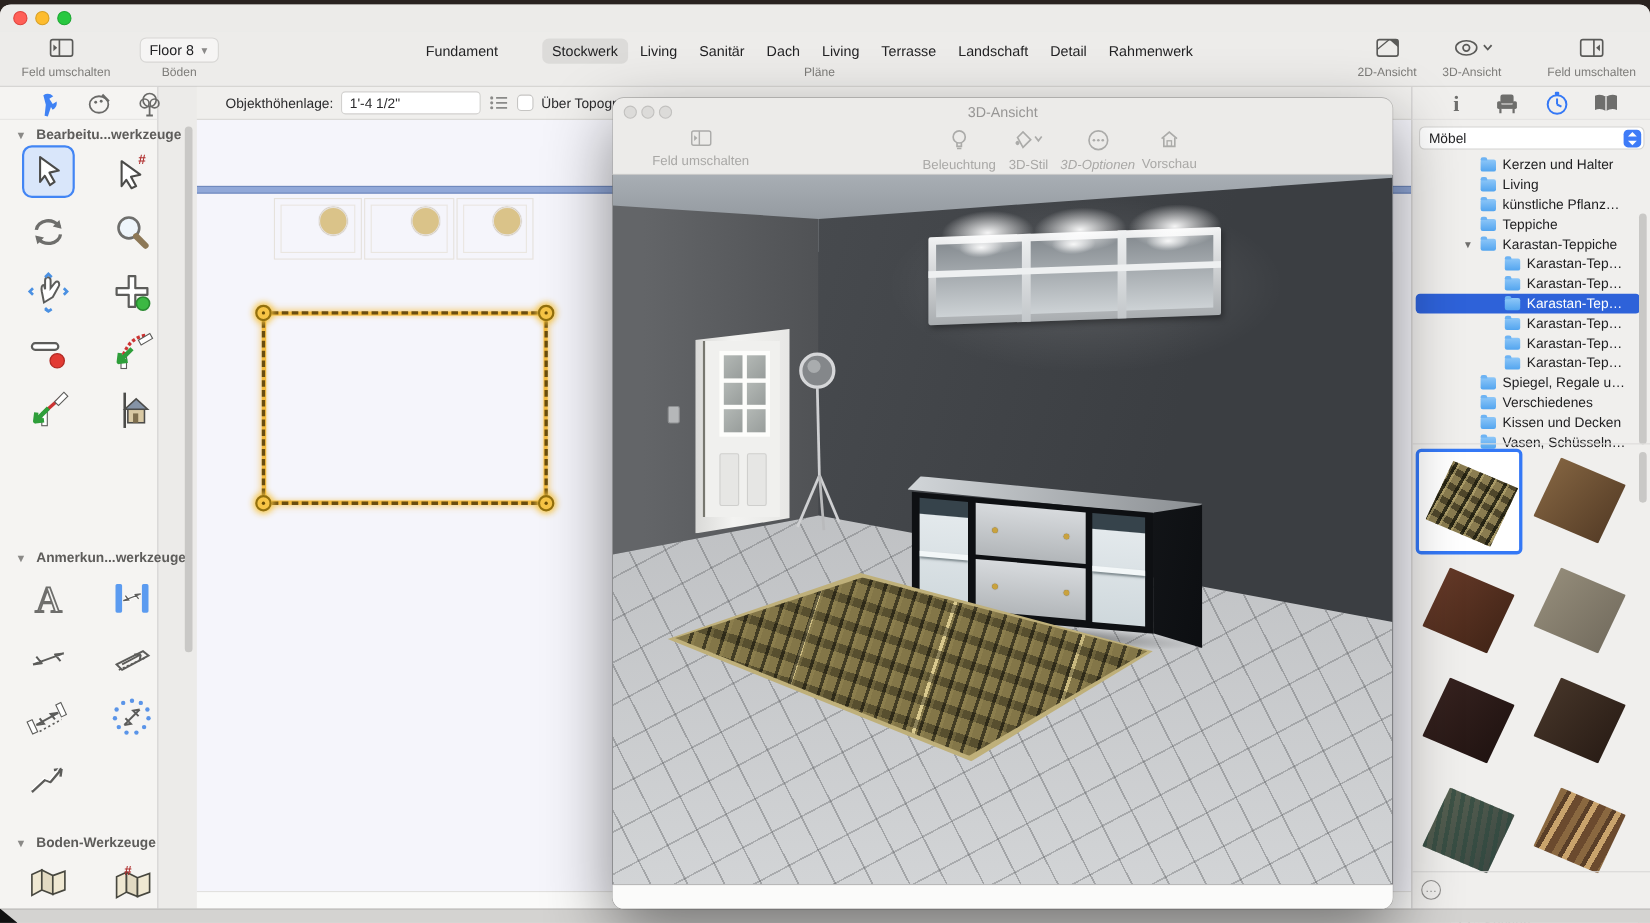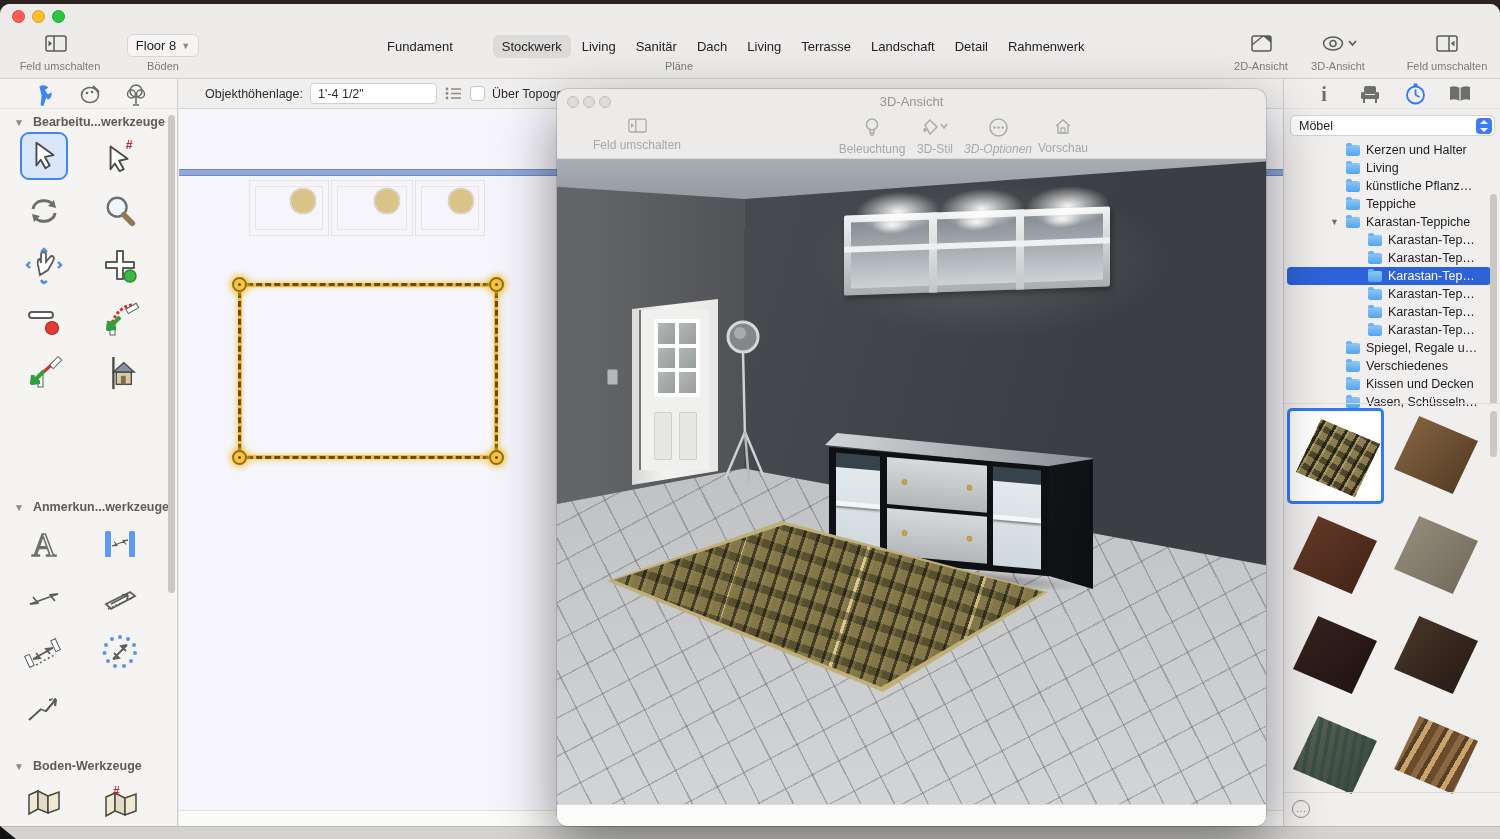--- a/index.html
+++ b/index.html
@@ -22,21 +22,21 @@
   .tb-label { position:absolute; font-size:11px; color:#7d7c79; text-align:center; }
   .tb-iconbtn svg { display:block; }
   .tabbar { position:absolute; left:378px; top:6px; display:flex; gap:2px; }
   .ptab { font-size:13px; color:#232325; padding:4px 9px; border-radius:6px; white-space:nowrap; }
   .ptab.active { background:#dcdbd9;margin-left:29px; }
   .floorbtn { position:absolute; left:127px; top:5px; width:72px; height:23px; background:#f6f5f4; border:1px solid #d7d6d4;
     border-radius:6px; font-size:13px; color:#232325; display:flex; align-items:center; justify-content:center; gap:5px; }
   .chev { font-size:9px; color:#8a8988; }
 
   
-  #left-panel { position:absolute; left:0; top:75px; width:178px; height:747px; background:#f5f4f2; border-right:1px solid #cfcecd; }
+  #left-panel { position:absolute; left:0; top:75px; width:144px; height:747px; background:#f5f4f2; border-right:1px solid #cfcecd; }
   .lp-tabs { position:absolute; top:0; left:0; width:100%; height:30px; border-bottom:1px solid #e6e5e3; }
   .sec-head { position:absolute; left:14px; font-size:12.5px; font-weight:bold; color:#5d5c5a; }
   .sec-chev { color:#8a8987; font-size:10px; margin-right:9px; }
   .tool { position:absolute; width:48px; height:48px; display:flex; align-items:center; justify-content:center; border-radius:9px; }
   .tool.selected { background:#d9e6fa; border:2px solid #4285f4; }
   .vscroll { position:absolute; background:#c9c8c6; border-radius:4px; width:7px; }
 
   
   #options-bar { position:absolute; left:179px; top:75px; width:1104px; height:30px; background:#f0efed; border-bottom:1px solid #d5d4d2; }
   #opt-label { position:absolute; left:26px; top:8px; font-size:12.5px; color:#2b2b2d; }
@@ -193,21 +193,21 @@
       <div class="ptab active">Stockwerk</div>
       <div class="ptab">Living</div>
       <div class="ptab">Sanitär</div>
       <div class="ptab">Dach</div>
       <div class="ptab">Living</div>
       <div class="ptab">Terrasse</div>
       <div class="ptab">Landschaft</div>
       <div class="ptab">Detail</div>
       <div class="ptab">Rahmenwerk</div>
     </div>
-    <div class="tb-label" style="left:629px;top:31px;width:100px;">Pläne</div>
+    <div class="tb-label" style="left:695px;top:31px;width:100px;">Pläne</div>
 
     <div class="abs tb-iconbtn" style="left:1251px;top:6px;">
       <svg width="21" height="17" viewBox="0 0 21 17">
         <rect x="1" y="1" width="19" height="15" rx="2" fill="none" stroke="#5a5a58" stroke-width="1.5"></rect>
         <path d="M1 10 L12 1" stroke="#5a5a58" stroke-width="1.2" fill="none"></path>
         <path d="M12 1 L20 8 L20 1 Z" fill="#5a5a58"></path>
       </svg>
     </div>
     <div class="tb-label" style="left:1216px;top:31px;width:90px;">2D-Ansicht</div>
 

